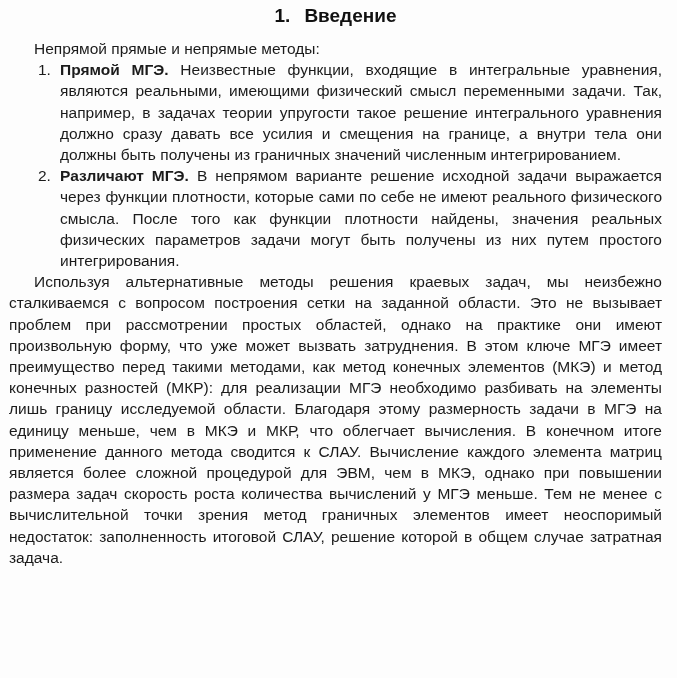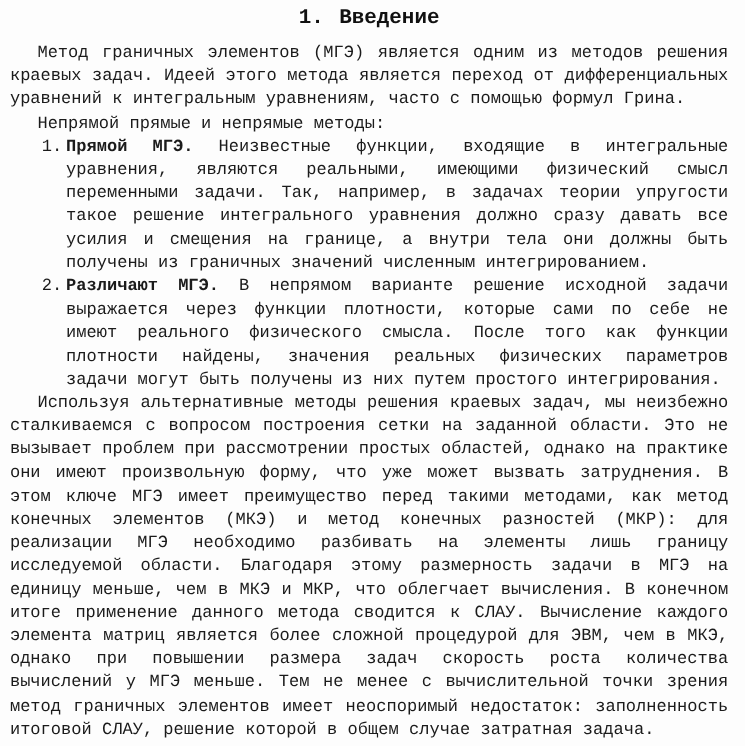--- a/index.html
+++ b/index.html
@@ -8,21 +8,21 @@
     background: #fdfdfd;
   }
   .page {
     position: relative;
     width: 671px;
     height: 678px;
     box-sizing: border-box;
     padding: 2px 9px 0 9px;
     background: #fdfdfd;
     color: #1b1b1b;
-    font-family: Liberation Mono, monospace;
+    font-family: Liberation Sans, sans-serif;
     font-size: 15.5px;
     line-height: 21.2px;
     overflow: hidden;
   }
   .title {
     margin: 2px 0 10px 0;
     text-align: center;
     font-size: 19px;
     font-weight: bold;
     line-height: 24px;
@@ -57,21 +57,20 @@
     margin-top: 27px;
   }
 </style>
 </head>
 <body>
 
 <div class="page">
 
   <h1 class="title"><span class="sec-num">1.</span><span class="sec-name">Введение</span></h1>
 
-  <p class="para indent">Метод граничных элементов (МГЭ) является одним из методов решения краевых задач. Идеей этого метода является переход от дифференциальных уравнений к интегральным уравнениям, часто с помощью формул Грина.</p>
 
   <p class="para indent">Непрямой прямые и непрямые методы:</p>
 
   <div class="list">
     <div class="list-item"><span class="num">1.</span><b class="lead">Прямой МГЭ.</b><span> Неизвестные функции, входящие в интегральные уравнения, являются реальными, имеющими физический смысл переменными задачи. Так, например, в задачах теории упругости такое решение интегрального уравнения должно сразу давать все усилия и смещения на границе, а внутри тела они должны быть получены из граничных значений численным интегрированием.</span></div>
     <div class="list-item"><span class="num">2.</span><b class="lead">Различают МГЭ.</b><span> В непрямом варианте решение исходной задачи выражается через функции плотности, которые сами по себе не имеют реального физического смысла. После того как функции плотности найдены, значения реальных физических параметров задачи могут быть получены из них путем простого интегрирования.</span></div>
   </div>
 
   <p class="para indent">Используя альтернативные методы решения краевых задач, мы неизбежно сталкиваемся с вопросом построения сетки на заданной области. Это не вызывает проблем при рассмотрении простых областей, однако на практике они имеют произвольную форму, что уже может вызвать затруднения. В этом ключе МГЭ имеет преимущество перед такими методами, как метод конечных элементов (МКЭ) и метод конечных разностей (МКР): для реализации МГЭ необходимо разбивать на элементы лишь границу исследуемой области. Благодаря этому размерность задачи в МГЭ на единицу меньше, чем в МКЭ и МКР, что облегчает вычисления. В конечном итоге применение данного метода сводится к СЛАУ. Вычисление каждого элемента матриц является более сложной процедурой для ЭВМ, чем в МКЭ, однако при повышении размера задач скорость роста количества вычислений у МГЭ меньше. Тем не менее с вычислительной точки зрения метод граничных элементов имеет неоспоримый недостаток: заполненность итоговой СЛАУ, решение которой в общем случае затратная задача.</p>
 

